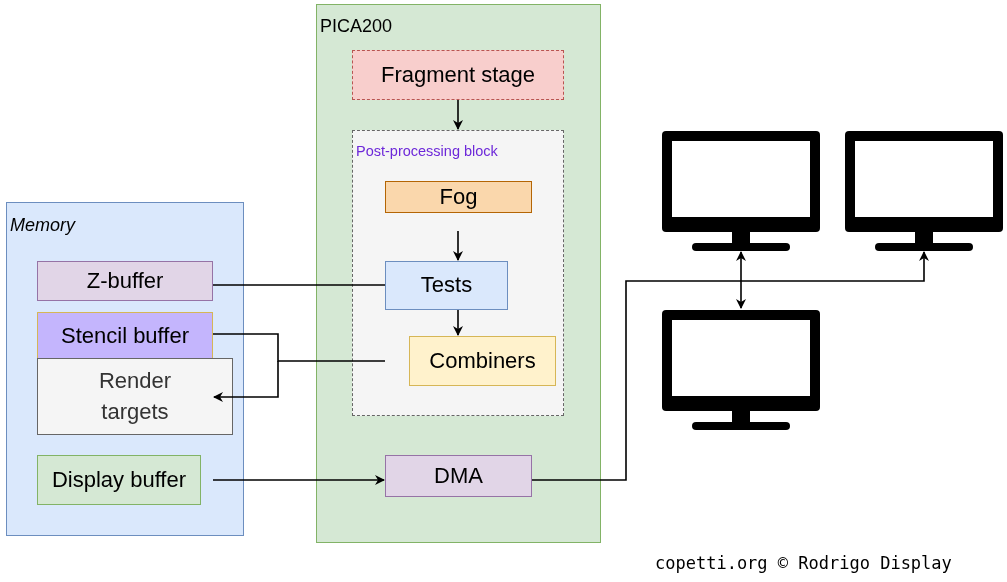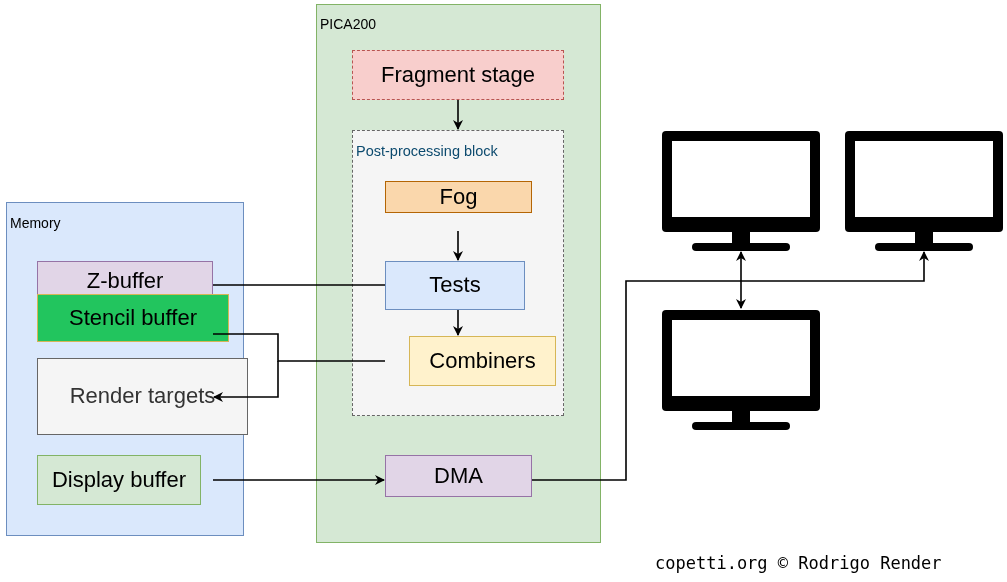--- a/index.html
+++ b/index.html
@@ -1,42 +1,42 @@
 <!DOCTYPE html>
 <html><head>
 <meta charset="utf-8">
 <style>
   html, body { margin: 0; padding: 0; background: #ffffff; }
   body { width: 1007px; height: 582px; position: relative; overflow: hidden;
          font-family: "Liberation Sans", sans-serif; color: #000; }
   .abs { position: absolute; box-sizing: border-box; }
   .box { display: flex; align-items: center; justify-content: center; text-align: center;
          font-size: 22px; line-height: 1.4; }
-  .container-label { position: absolute; font-size: 14px; }
+  .container-label { position: absolute; font-size: 18px; }
   #memory { left: 6px; top: 202px; width: 238px; height: 334px; background: #dae8fc; border: 1.5px solid #6c8ebf; }
   #pica { left: 316px; top: 4px; width: 285px; height: 539px; background: #d5e8d4; border: 1.5px solid #82b366; }
   #post { left: 352px; top: 130px; width: 212px; height: 286px; background: #f5f5f5; border: 1.5px dashed #666666; }
   #frag { left: 352px; top: 50px; width: 212px; height: 50px; background: #f8cecc; border: 1.5px dashed #b85450; }
   #fog { left: 385px; top: 181px; width: 147px; height: 32px; background: #fad7ac; border: 1.5px solid #b46504; }
-  #tests { left: 385px; top: 261px; width: 140px; height: 49px; background: #dae8fc; border: 1.5px solid #6c8ebf; }
+  #tests { left: 385px; top: 261px; width: 123px; height: 49px; background: #dae8fc; border: 1.5px solid #6c8ebf; }
   #comb { left: 385px; top: 336px; width: 147px; height: 50px; background: #fff2cc; border: 1.5px solid #d6b656; margin-left: 24px; }
   #dma { left: 385px; top: 455px; width: 147px; height: 42px; background: #e1d5e7; border: 1.5px solid #9673a6; }
   #zbuf { left: 37px; top: 261px; width: 176px; height: 40px; background: #e1d5e7; border: 1.5px solid #9673a6; }
-  #stencil { left: 37px; top: 294px; width: 192px; height: 48px; background: #22c55e; border: 1.5px solid #d6b656; }
-  #render { left: 37px; top: 358px; width: 211px; height: 77px; background: #f5f5f5; border: 1.5px solid #666666; color: #333333; }
+  #stencil { left: 37px; top: 312px; width: 176px; height: 48px; background: #c4b5fd; border: 1.5px solid #d6b656; }
+  #render { left: 37px; top: 358px; width: 196px; height: 77px; background: #f5f5f5; border: 1.5px solid #666666; color: #333333; }
   #disp { left: 37px; top: 455px; width: 164px; height: 50px; background: #d5e8d4; border: 1.5px solid #82b366; }
-  #post-label { left: 356px; top: 143px; font-size: 14.5px; color: #0c4a6e; }
+  #post-label { left: 356px; top: 143px; font-size: 14.5px; color: #6d28d9; }
   #footer { position: absolute; left: 655px; top: 553px; font-family: "DejaVu Sans Mono", monospace; font-size: 17px; color: #000; }
   svg#wires { position: absolute; left: 0; top: 0; }
 </style>
 </head>
 <body>
 
 <div id="memory" class="abs">
-  <span class="container-label" style="left:3px;top:12px;">Memory</span>
+  <span class="container-label" style="left:3px;top:12px;font-style:italic;">Memory</span>
 </div>
 <div id="pica" class="abs">
   <span class="container-label" style="left:3px;top:11px;">PICA200</span>
 </div>
 <div id="post" class="abs"></div>
 <span id="post-label" class="abs">Post-processing block</span>
 
 <div id="frag" class="abs box">Fragment stage</div>
 <div id="fog" class="abs box">Fog</div>
 <div id="tests" class="abs box">Tests</div>
@@ -81,13 +81,13 @@
     <rect x="30" y="112" width="98" height="8" rx="4" fill="#000"></rect>
   </g>
   <g transform="translate(662,310)">
     <rect x="0" y="0" width="158" height="101" rx="4" fill="#000"></rect>
     <rect x="10" y="10" width="138" height="76" fill="#fff"></rect>
     <rect x="70" y="100" width="18" height="12" fill="#000"></rect>
     <rect x="30" y="112" width="98" height="8" rx="4" fill="#000"></rect>
   </g>
 </svg>
 
-<div id="footer">copetti.org © Rodrigo Render</div>
+<div id="footer">copetti.org © Rodrigo Display</div>
 
 </body></html>

